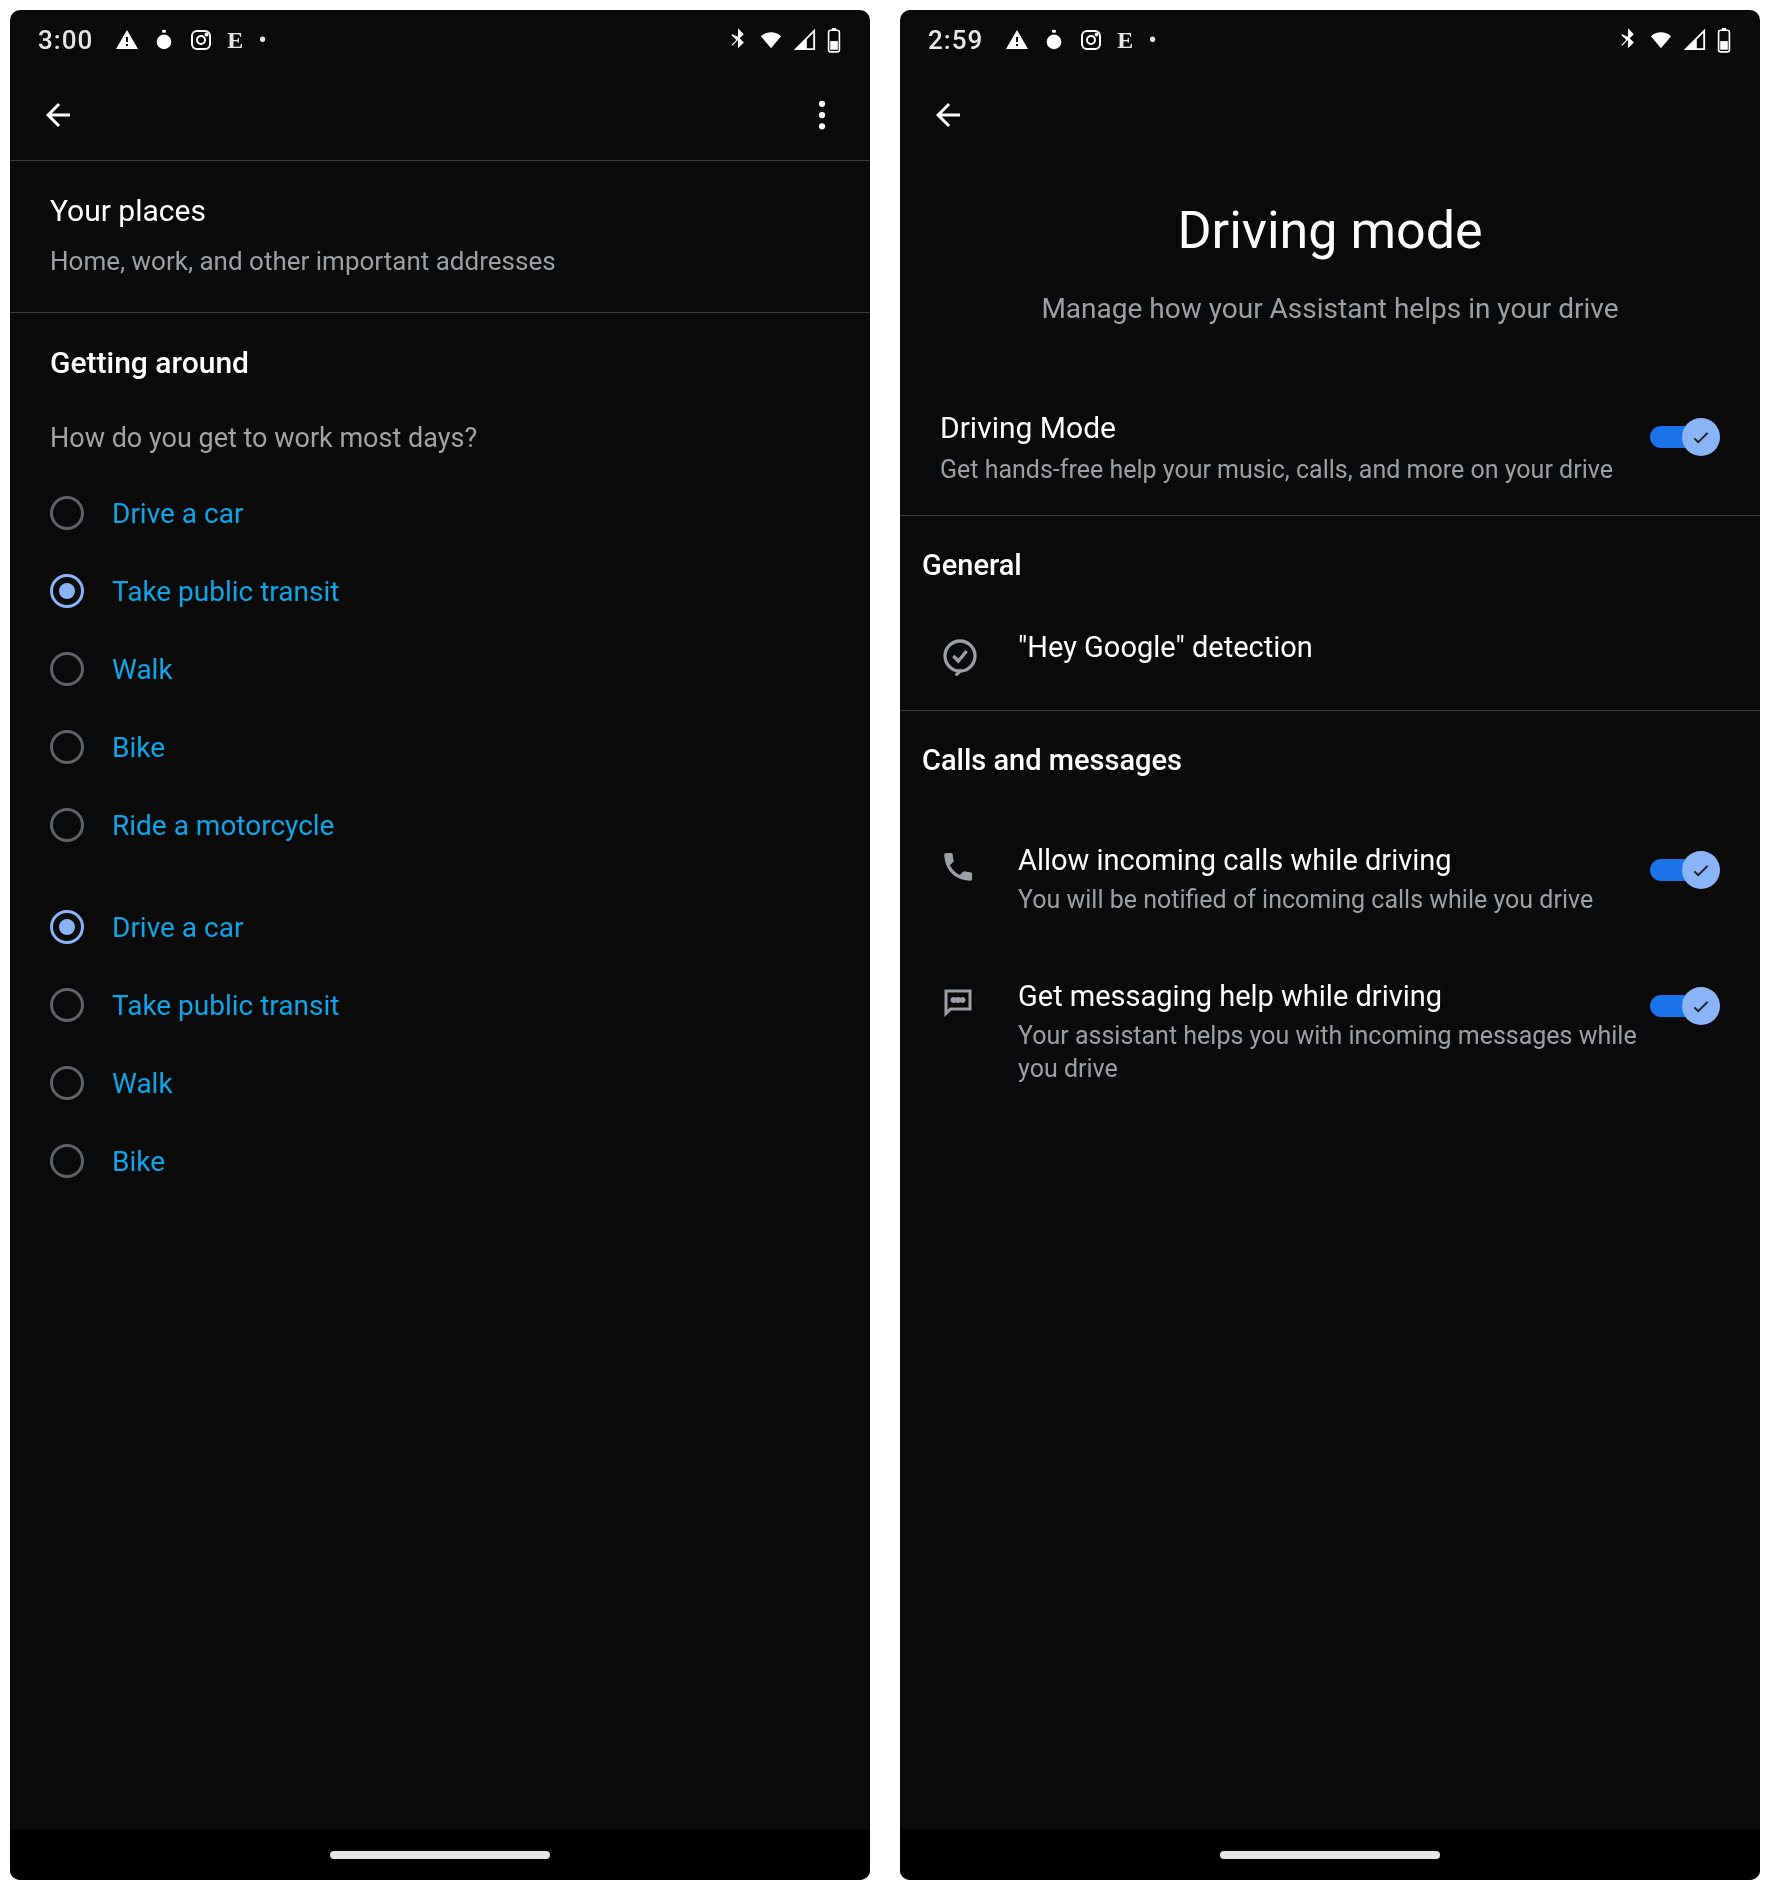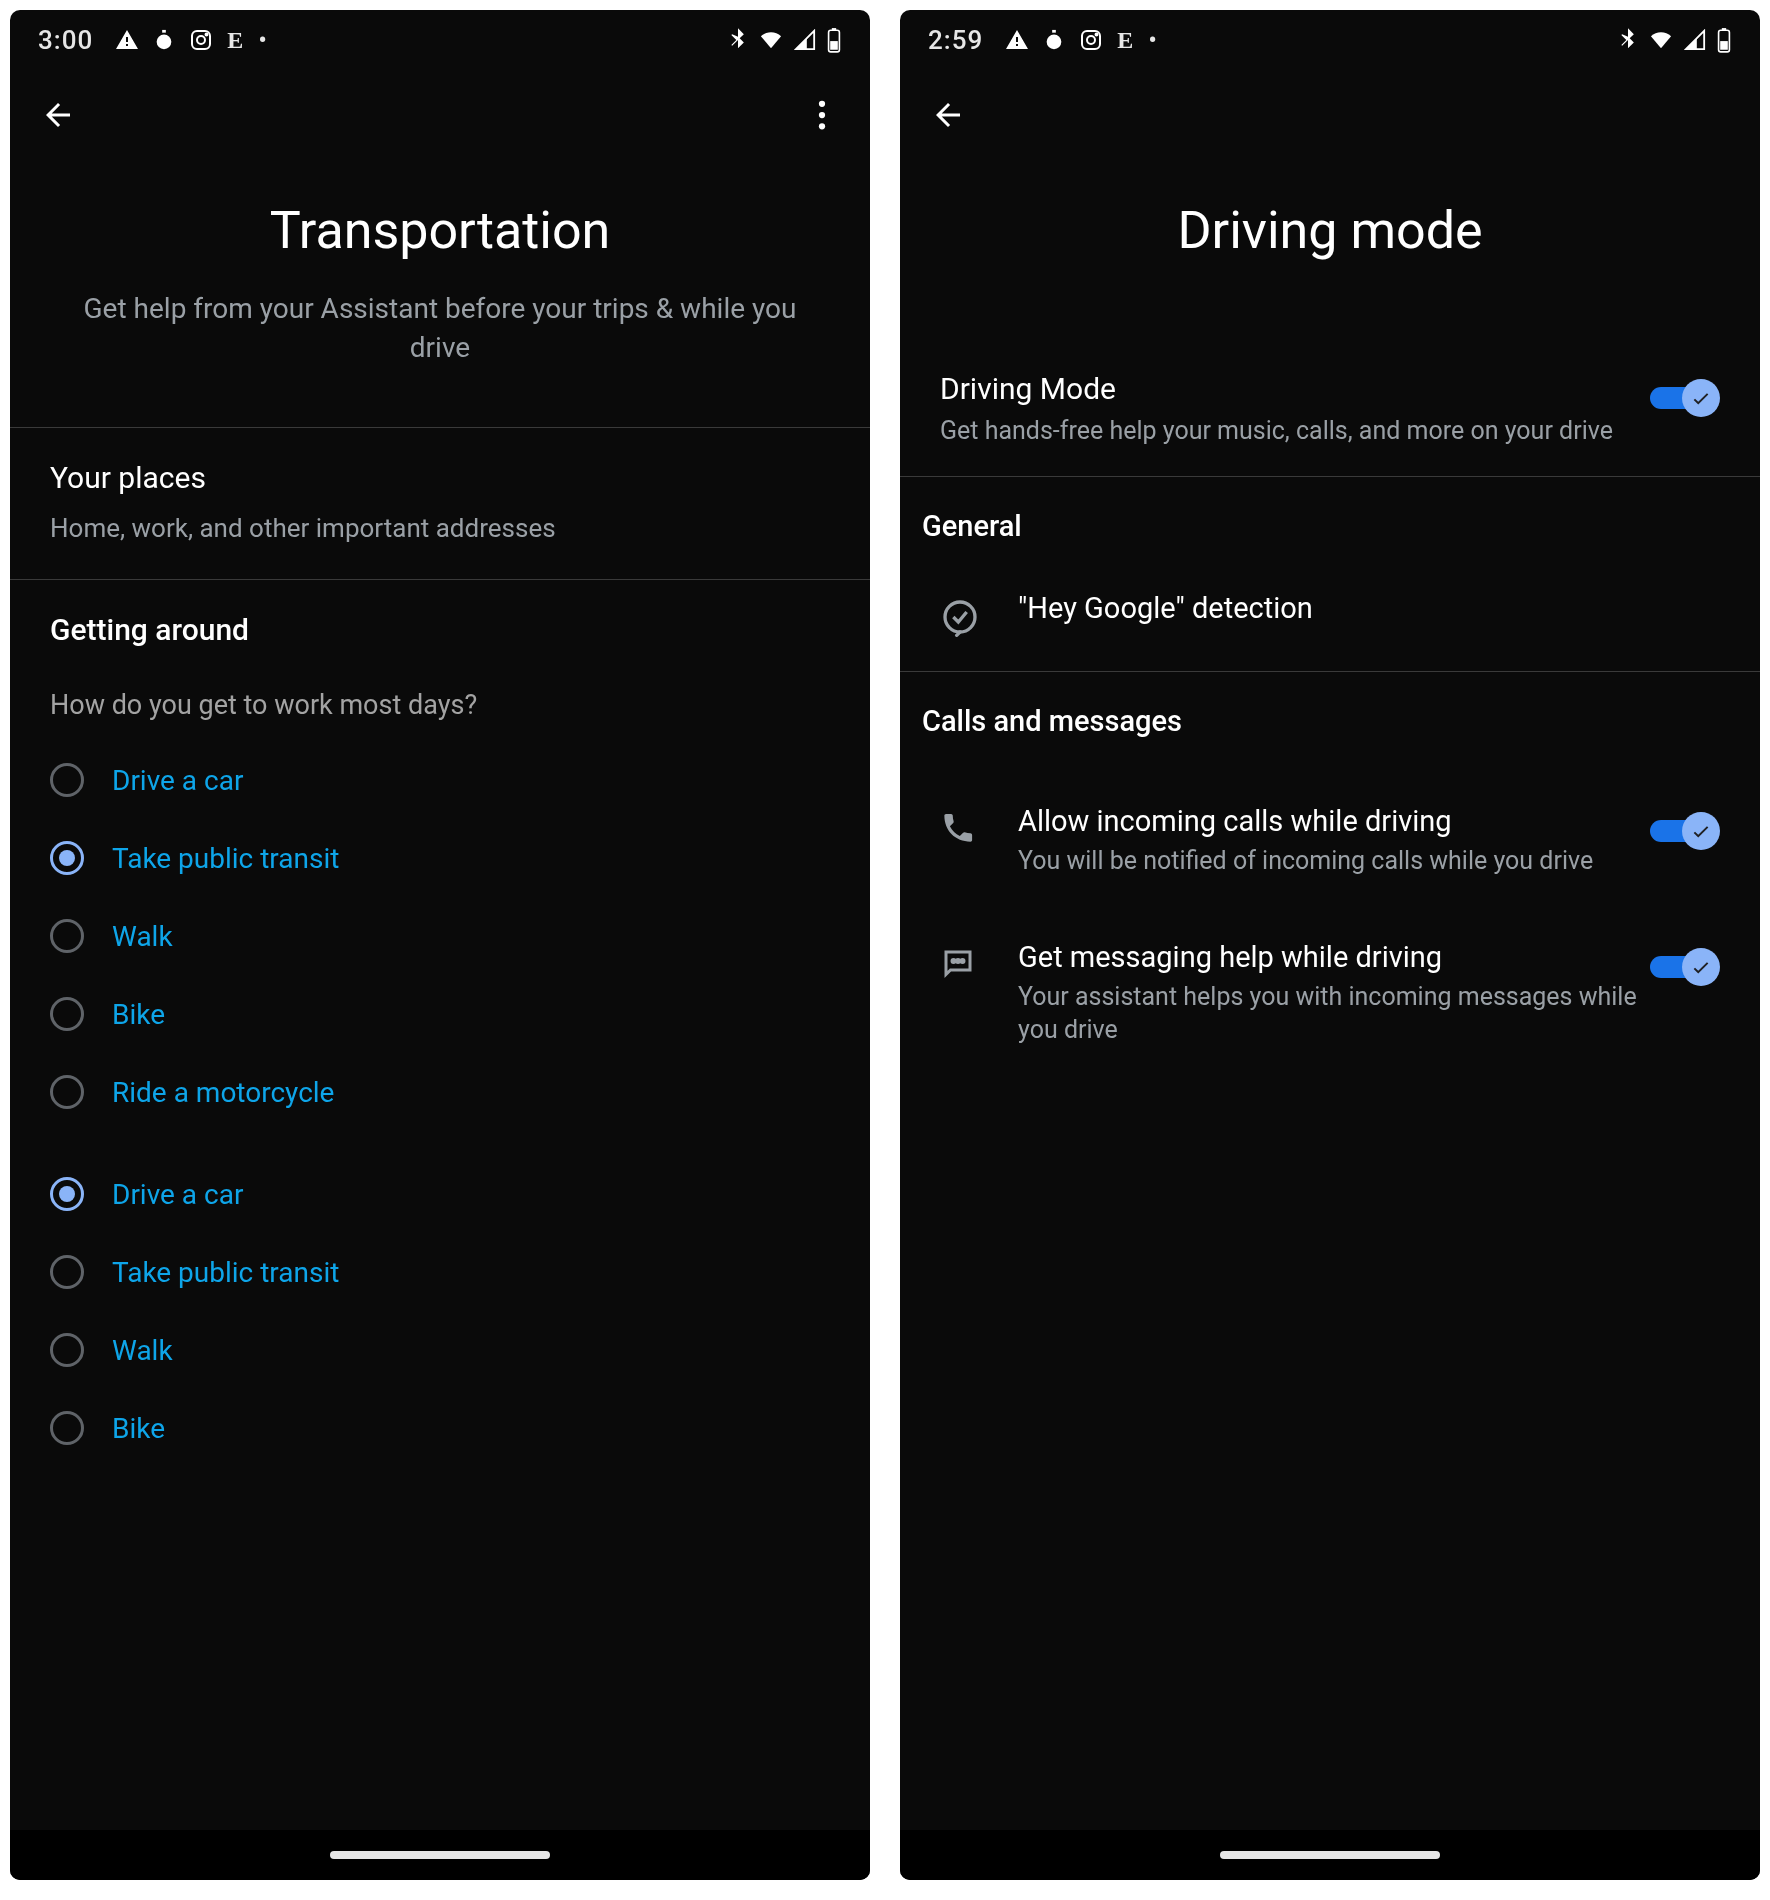--- a/index.html
+++ b/index.html
@@ -197,24 +197,20 @@
       </div>
       <div class="more-btn">
         <svg width="8" height="30" viewBox="0 0 6 24" fill="#fff">
             <circle cx="3" cy="3" r="2.5"></circle>
             <circle cx="3" cy="12" r="2.5"></circle>
             <circle cx="3" cy="21" r="2.5"></circle>
           </svg>
       </div>
     </div>
 
-    <div class="title-block">
-      <div class="page-title">Transportation</div>
-      <div class="page-subtitle">Get help from your Assistant before your trips &amp; while you drive</div>
-    </div>
 
     <div class="divider"></div>
 
     <div class="section">
       <div class="section-title">Your places</div>
       <div class="section-sub">Home, work, and other important addresses</div>
     </div>
 
     <div class="divider"></div>
 
@@ -325,20 +321,21 @@
     <div class="app-bar">
       <div class="back-btn">
         <svg width="36" height="36" viewBox="0 0 24 24" fill="#fff">
             <path d="M20 11H7.8l5.6-5.6L12 4l-8 8 8 8 1.4-1.4L7.8 13H20z"></path>
           </svg>
       </div>
     </div>
 
     <div class="title-block">
       <div class="page-title">Driving mode</div>
+      <div class="page-subtitle">Manage how your Assistant helps in your drive</div>
     </div>
 
     <div class="toggle-row rel">
       <div class="toggle-text">
         <div class="toggle-title">Driving Mode</div>
         <div class="toggle-sub">Get hands-free help your music, calls, and more on your drive</div>
       </div>
       <div class="switch">
         <div class="switch-track"></div>
         <div class="switch-thumb">

